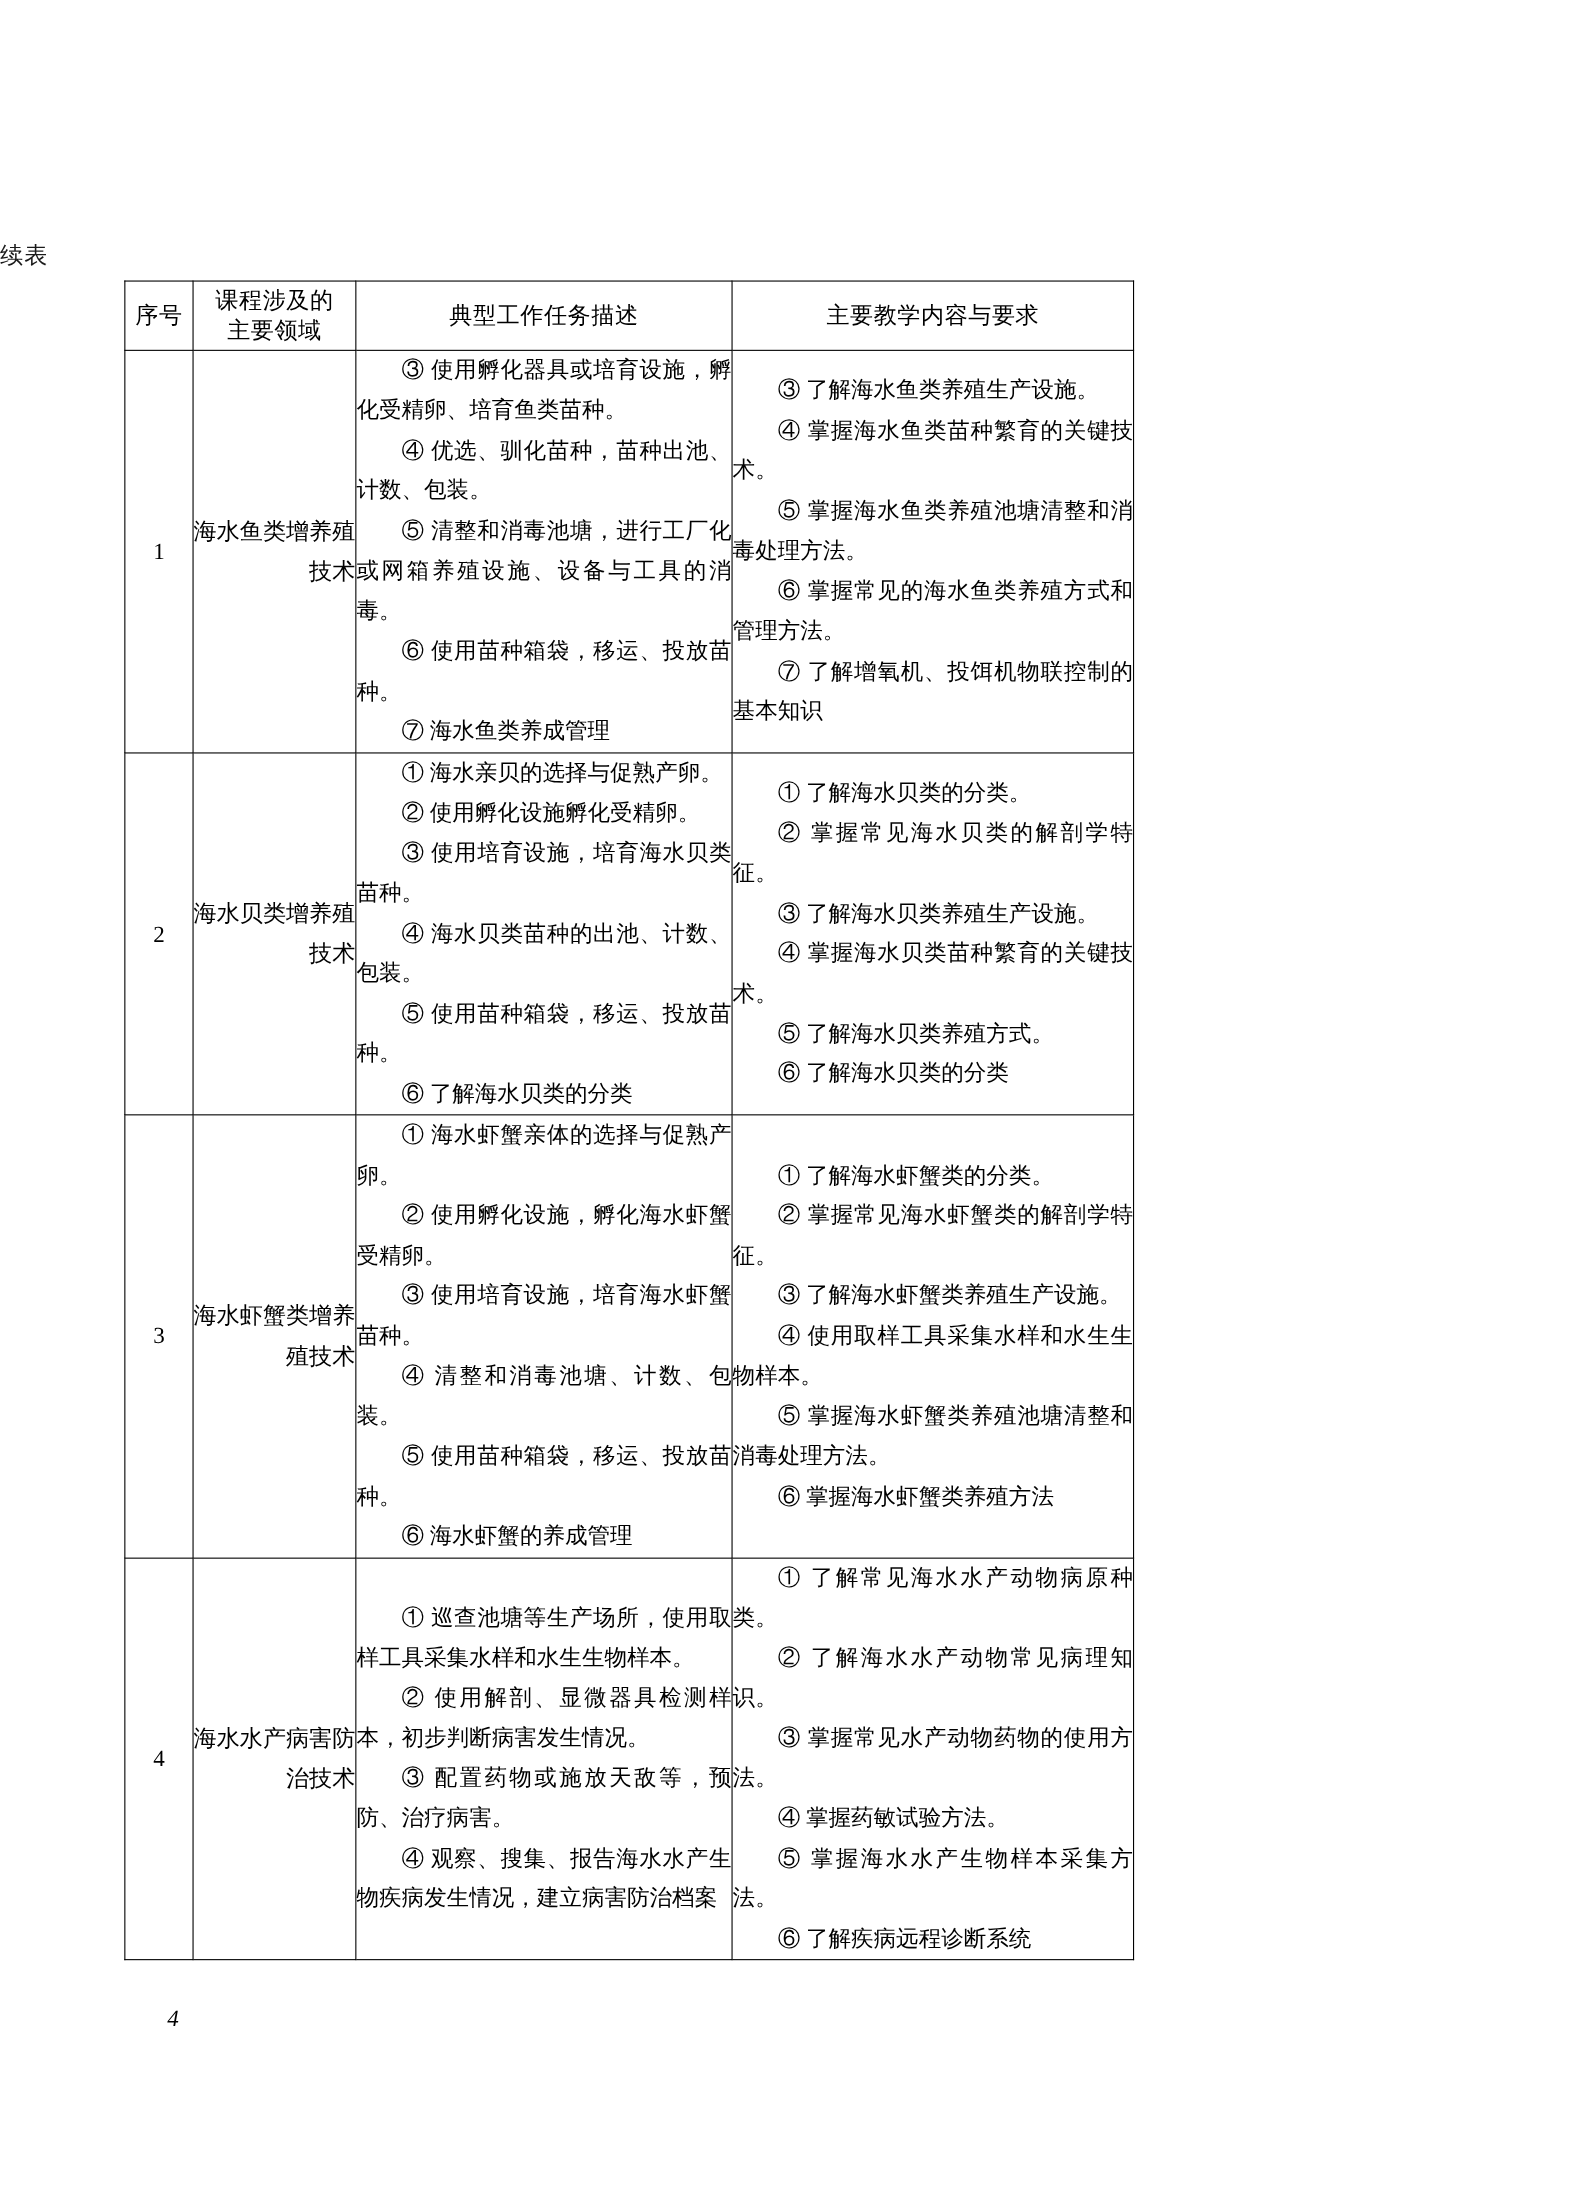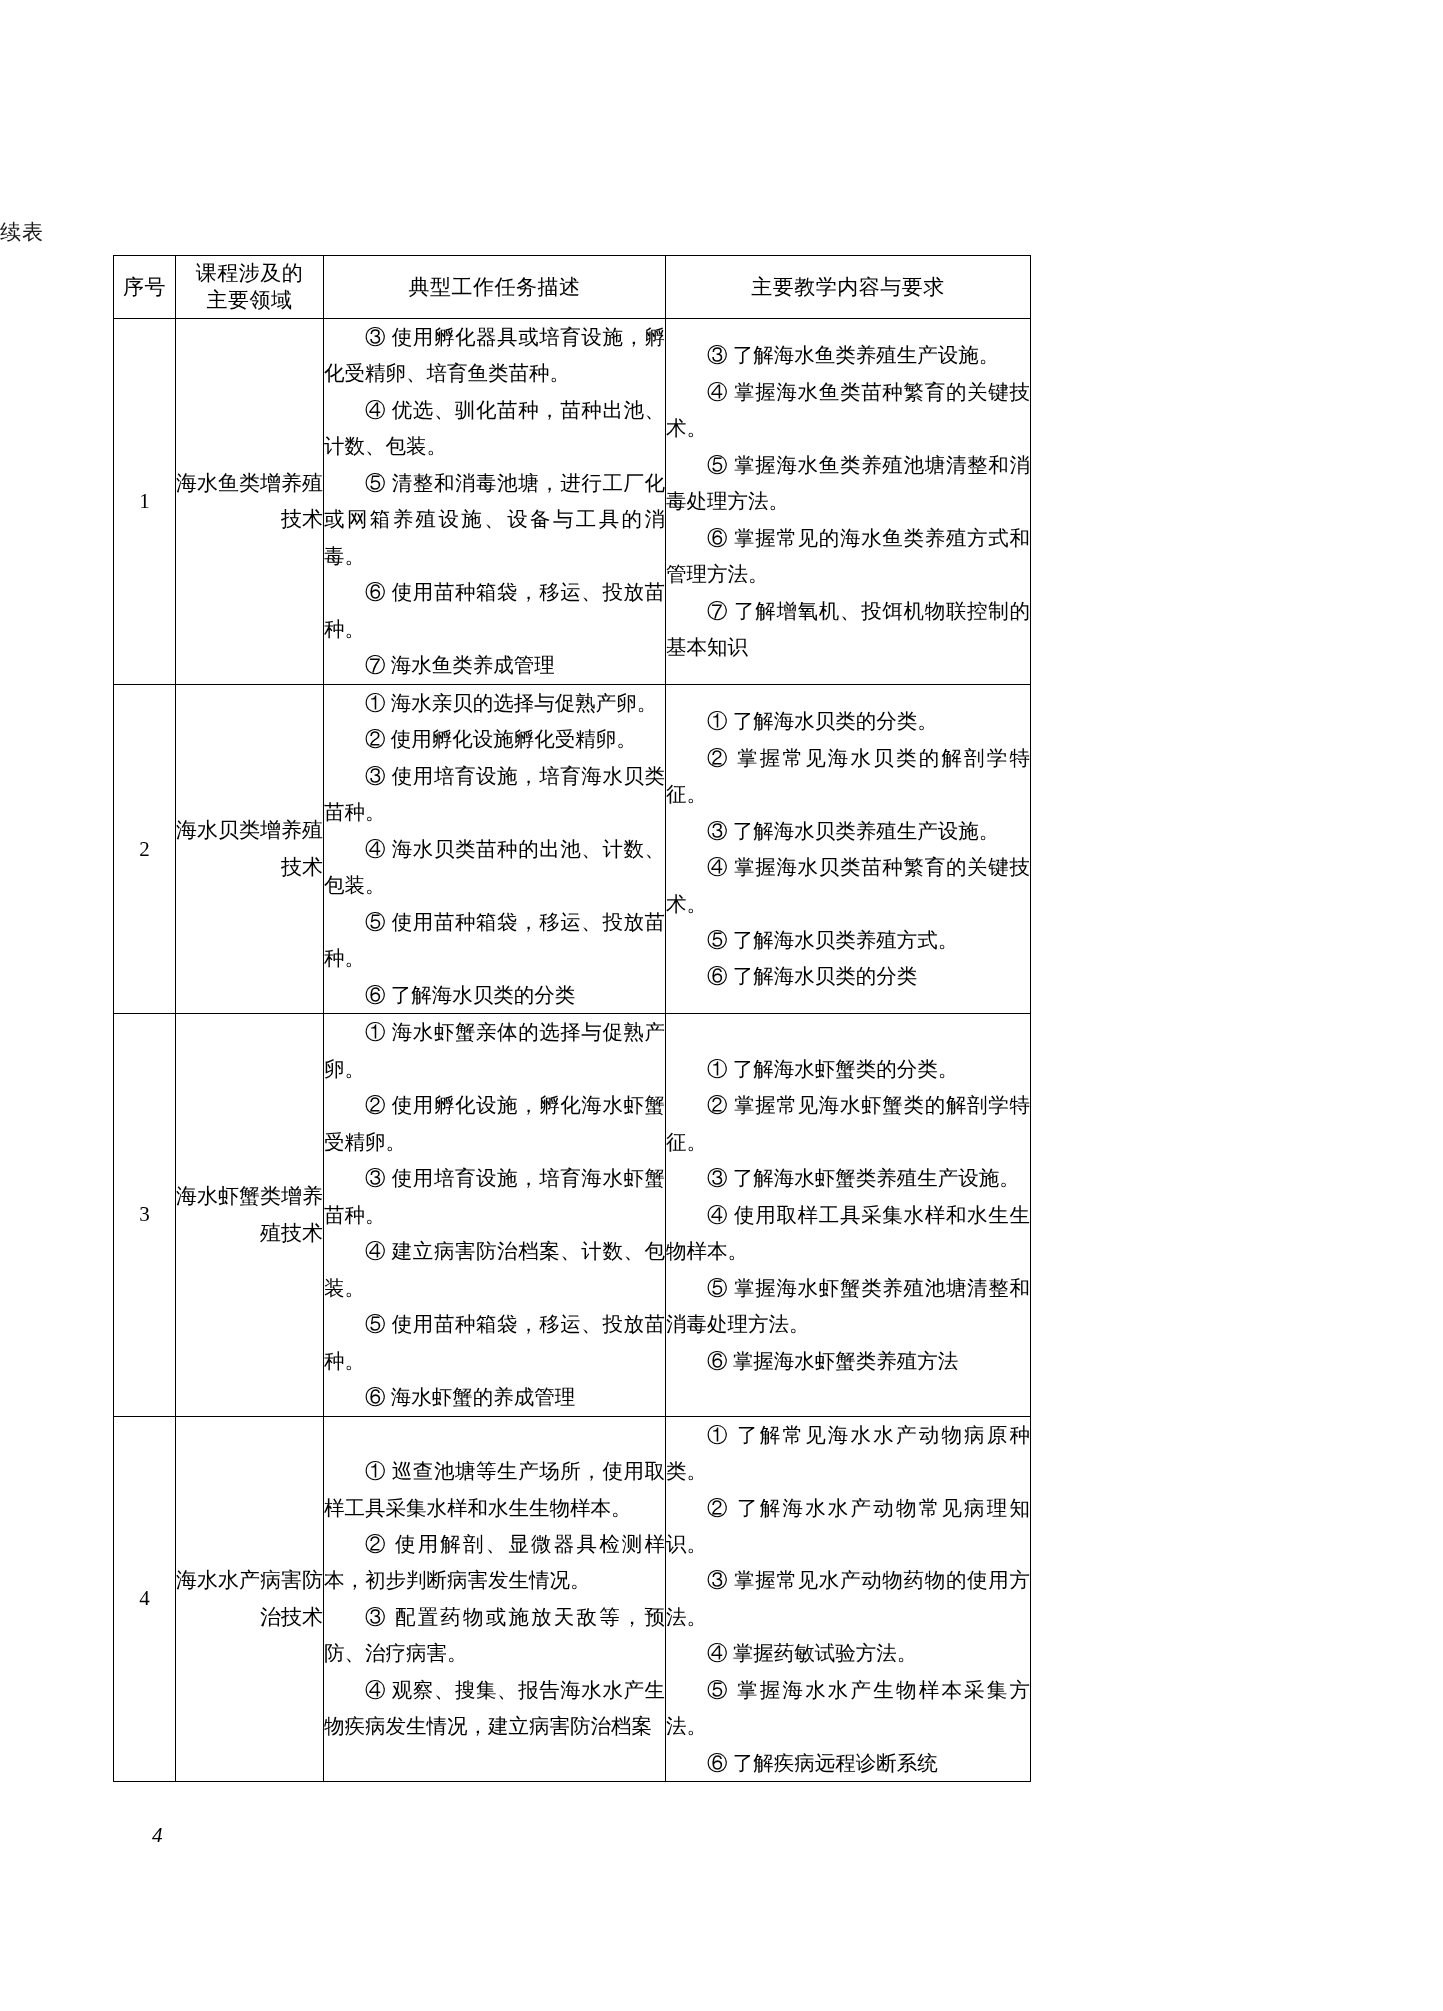--- a/index.html
+++ b/index.html
@@ -161,21 +161,21 @@
         </td>
       </tr>
 
       <tr>
         <td class="cell-no">3</td>
         <td class="cell-field">海水虾蟹类增养殖技术</td>
         <td class="cell-body">
           <p class="para">① 海水虾蟹亲体的选择与促熟产卵。</p>
           <p class="para">② 使用孵化设施，孵化海水虾蟹受精卵。</p>
           <p class="para">③ 使用培育设施，培育海水虾蟹苗种。</p>
-          <p class="para">④ 建立病害防治档案、计数、包装。</p>
+          <p class="para">④ 清整和消毒池塘、计数、包装。</p>
           <p class="para">⑤ 使用苗种箱袋，移运、投放苗种。</p>
           <p class="para">⑥ 海水虾蟹的养成管理</p>
         </td>
         <td class="cell-body">
           <p class="para">① 了解海水虾蟹类的分类。</p>
           <p class="para">② 掌握常见海水虾蟹类的解剖学特征。</p>
           <p class="para">③ 了解海水虾蟹类养殖生产设施。</p>
           <p class="para">④ 使用取样工具采集水样和水生生物样本。</p>
           <p class="para">⑤ 掌握海水虾蟹类养殖池塘清整和消毒处理方法。</p>
           <p class="para">⑥ 掌握海水虾蟹类养殖方法</p>

